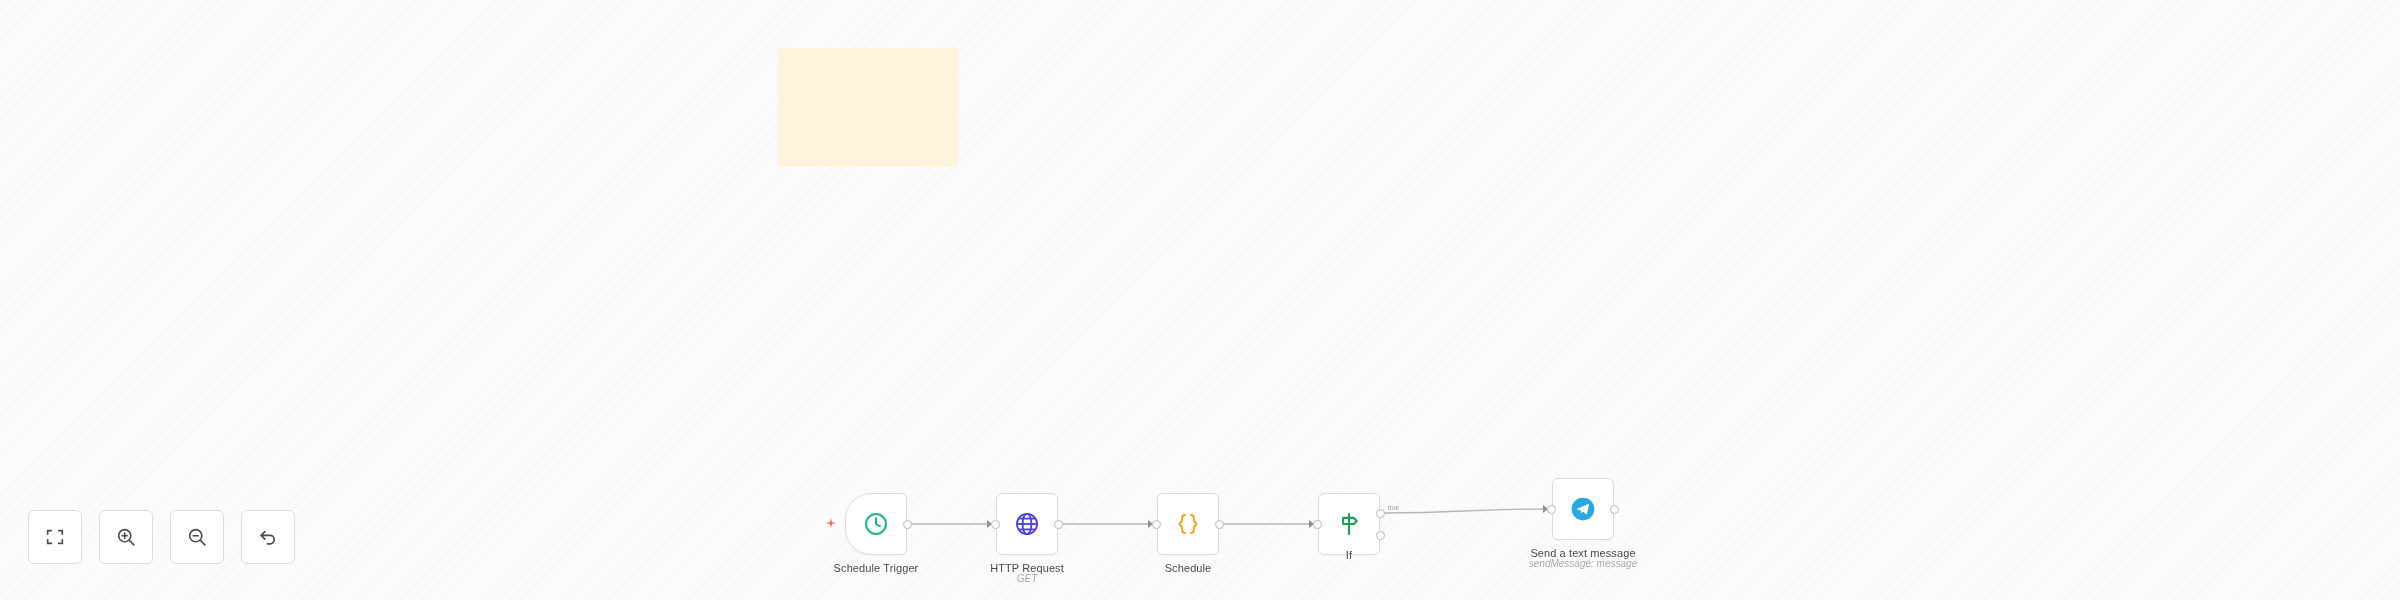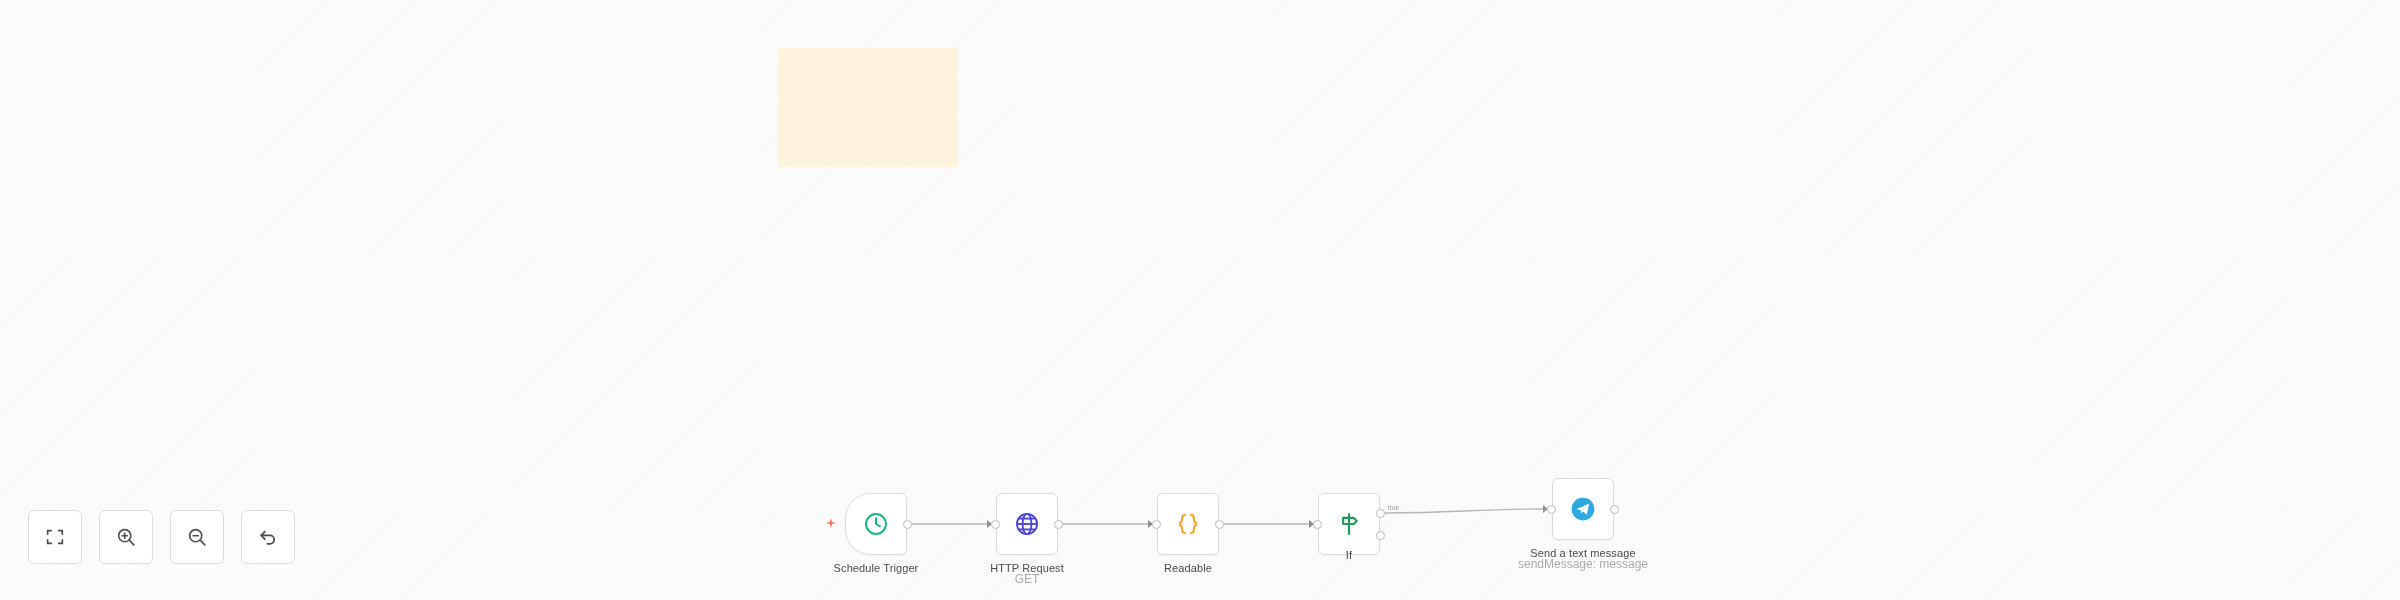--- a/index.html
+++ b/index.html
@@ -85,23 +85,24 @@
   }
 
   .node-title {
     font-size: 11px;
     color: #4a4a4a;
     letter-spacing: .1px;
     line-height: 12px;
   }
 
   .node-subtitle {
-    font-size: 12px;
+    font-size: 10px;
     color: #a9a9a9;
     line-height: 10px;
+    font-style: italic;
   }
 
   
   .port {
     position: absolute;
     width: 9px;
     height: 9px;
     box-sizing: border-box;
     border: 1px solid #b9b9b9;
     border-radius: 50%;
@@ -214,21 +215,21 @@
             <svg width="26" height="26" viewBox="0 0 24 24" fill="none" stroke="#f5a623" stroke-width="1.9" stroke-linecap="round" stroke-linejoin="round">
                 <path d="M9.2 3.6c-2.4 0-2.6 1.5-2.6 3.3 0 1.8-.2 3.6-2.1 4.1v2c1.9.5 2.1 2.3 2.1 4.1 0 1.8.2 3.3 2.6 3.3"></path>
                 <path d="M14.8 3.6c2.4 0 2.6 1.5 2.6 3.3 0 1.8.2 3.6 2.1 4.1v2c-1.9.5-2.1 2.3-2.1 4.1 0 1.8-.2 3.3-2.6 3.3"></path>
               </svg>
           </span>
         </div>
         <div class="arrowhead" style="left: -9px; top: 27px;"></div>
         <div class="port" style="left: -5px; top: 26.5px;"></div>
         <div class="port" style="left: 58px; top: 26.5px;"></div>
         <div class="node-caption" style="top: 69px;">
-          <div class="node-title">Readable</div>
+          <div class="node-title">Schedule</div>
         </div>
       </div>
       <div class="node" style="left: 1318px; top: 493px; width: 62px; height: 62px;">
         <div class="node-box" style="width: 62px; height: 62px;">
           <span class="node-icon">
             <svg width="26" height="26" viewBox="0 0 24 24" fill="none" stroke="#1f9c5c" stroke-width="2.0" stroke-linecap="round" stroke-linejoin="round">
                 <path d="M12 2.8 V21.2"></path>
                 <path d="M6.6 6.4 H16.4 L19.2 9.2 L16.4 12 H6.6 Z"></path>
               </svg>
           </span>

